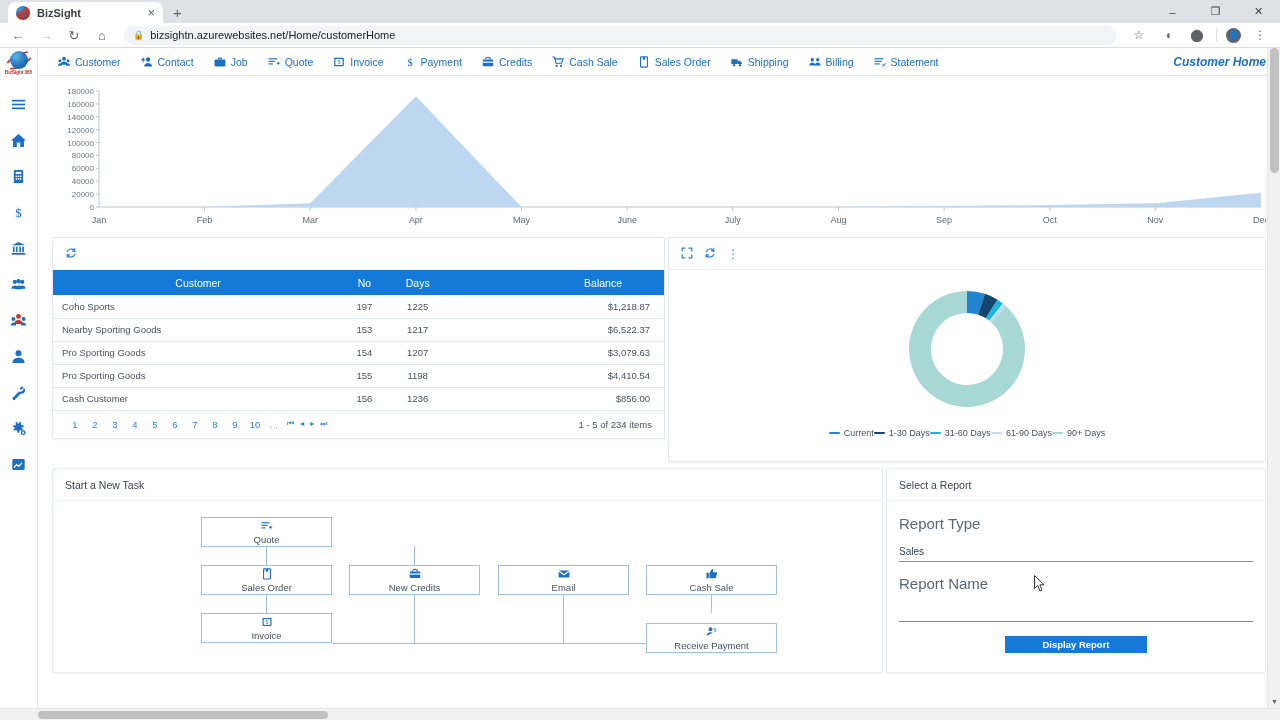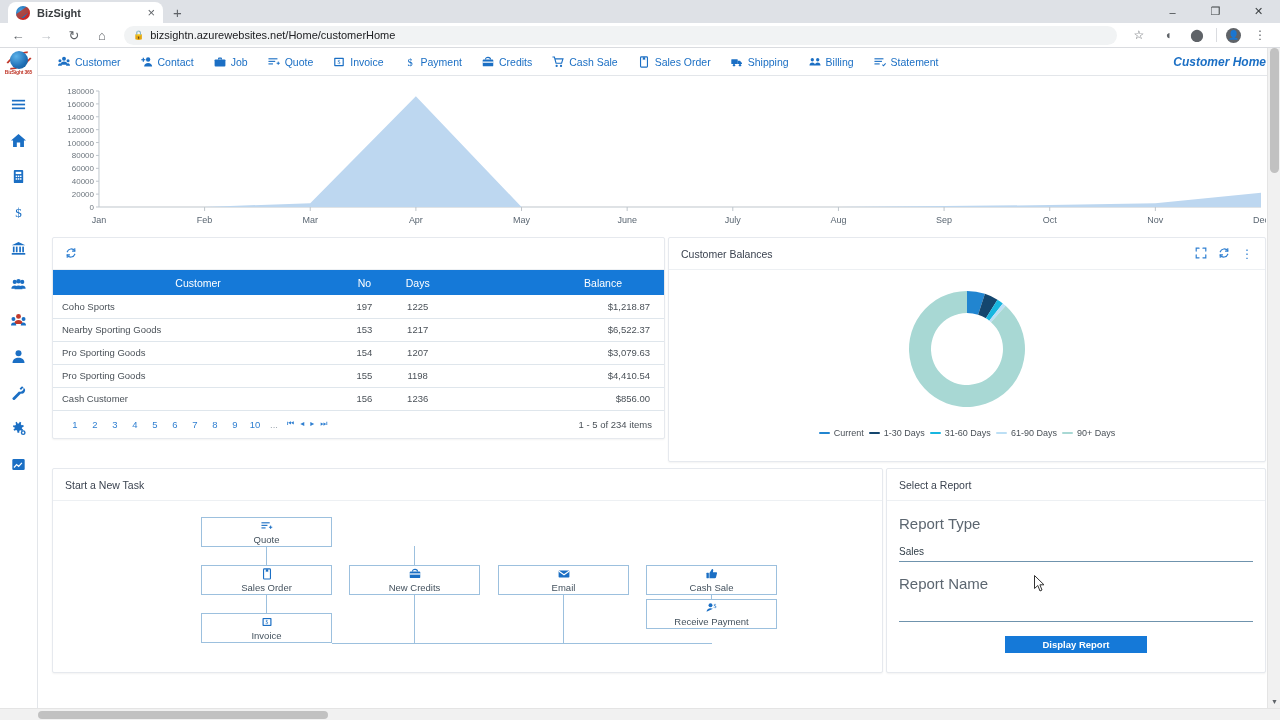--- a/index.html
+++ b/index.html
@@ -149,21 +149,21 @@
   .pager-nums span {
     font-size: 9.5px; color: #2f7fd1; width: 20px; text-align: center;
   }
   .pager-nums span.ellip { color: #9aa4ad; width: 18px; }
   .pager-arrows { display: flex; gap: 6px; margin-left: 4px; }
   .pager-arrows span { font-size: 8px; color: #2f7fd1; }
   .pager-info { font-size: 9.5px; color: #4a5158; }
 
   
   .donut-wrap { height: 158px; display: flex; align-items: center; justify-content: center; }
-  .legend { display: flex; justify-content: center; gap: 5px; }
+  .legend { display: flex; justify-content: center; }
   .legend-item { display: flex; align-items: center; gap: 4px; }
   .legend-dash { width: 11px; height: 2.5px; border-radius: 1px; }
   .legend-label { font-size: 9px; color: #4a5158; }
 
   
   .bottom-row { display: flex; gap: 3px; margin: 6px 14px 0 14px; align-items: stretch; }
   .card-task { flex: 1; height: 205px; position: relative; }
   .card-report { width: 380px; height: 205px; }
   .flow { position: relative; height: 168px; }
   .node {
@@ -577,21 +577,20 @@
                   <span>▸</span>
                   <span>⏭</span>
                 </span>
               </div>
             <div class="pager-info">1 - 5 of 234 items</div>
           </div>
         </div>
 
         <div class="card card-balances">
           <div class="card-head">
-            <div class="card-title">Customer Balances</div>
             <div class="card-actions">
               <span>
                 <svg viewBox="0 0 16 16">
                     <path d="M1.6 5.4V1.6h3.8M10.6 1.6h3.8v3.8M14.4 10.6v3.8h-3.8M5.4 14.4H1.6v-3.8" stroke-linecap="round"></path>
                   </svg>
               </span>
               <span>
                 <svg viewBox="0 0 16 16">
                     <path d="M13 5.2A5.6 5.6 0 0 0 3 6.4" stroke-linecap="round"></path>
                     <path d="M3 10.8A5.6 5.6 0 0 0 13 9.6" stroke-linecap="round"></path>
@@ -693,21 +692,21 @@
                 </svg>
               <span class="node-label">Email</span>
             </div>
             <div class="node" style="left:593px;top:64px;width:131px;height:30px;">
               <svg viewBox="0 0 16 16">
                   <path d="M4.6 6.6 8 1.2c1 0 1.7 0.7 1.7 1.7l-0.5 2.6h4.2c0.9 0 1.5 0.8 1.3 1.6l-1.4 5.4c-0.2 0.7-0.8 1.1-1.5 1.1H4.6z"></path>
                   <rect x="0.6" y="6.4" width="3.2" height="7.2" rx="0.6"></rect>
                 </svg>
               <span class="node-label">Cash Sale</span>
             </div>
-            <div class="node" style="left:593px;top:98px;width:131px;height:30px;">
+            <div class="node" style="left:593px;top:122px;width:131px;height:30px;">
               <svg viewBox="0 0 16 16">
                   <circle cx="6" cy="4.4" r="2.6"></circle>
                   <path d="M0.8 13c0-3 2.4-4.8 5.2-4.8 1.2 0 2.3 0.3 3.2 0.9"></path>
                   <text x="12" y="8" font-size="8" text-anchor="middle" fill="#1b6fc4" font-family="Liberation Serif, serif">$</text>
                 </svg>
               <span class="node-label">Receive Payment</span>
             </div>
           </div>
         </div>
 

